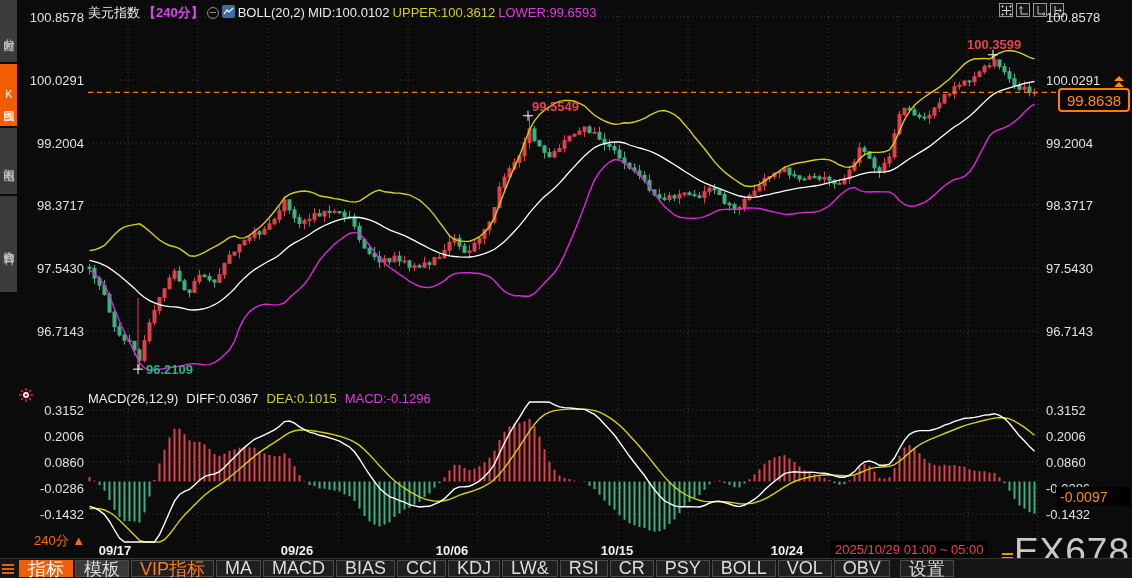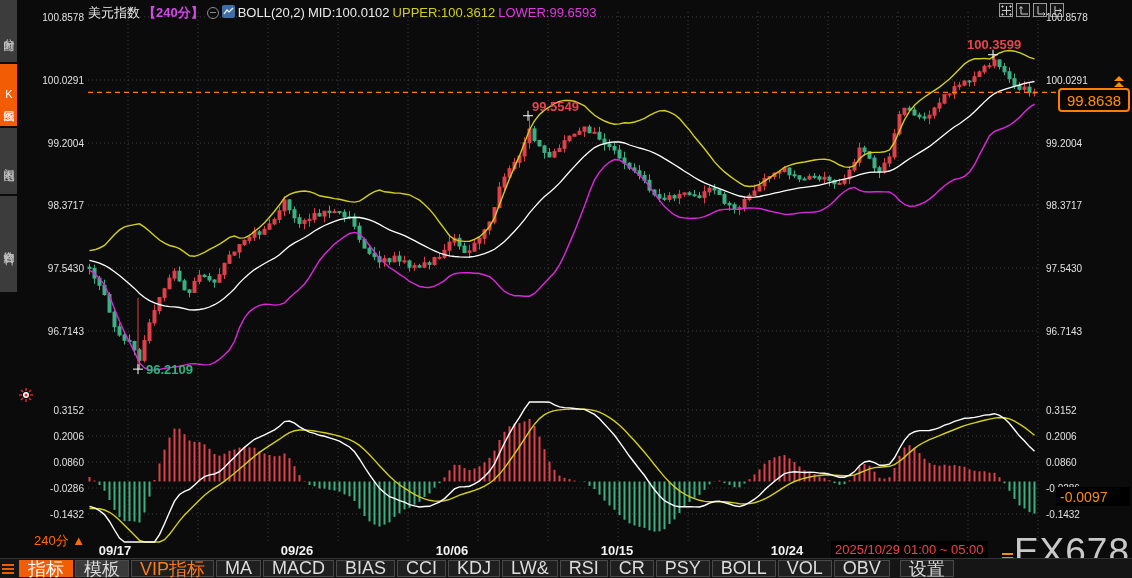--- a/index.html
+++ b/index.html
@@ -20,21 +20,21 @@
 .hd-orange{color:#d946ef;font-weight:bold}
 .hd-yellow{color:#d2cf1c}
 .hd-magenta{color:#e03ae0}
 .circ-minus{width:12px;height:12px;border:1px solid #8a8a8a;border-radius:50%;display:inline-flex;
   align-items:center;justify-content:center}
 .circ-minus i{display:block;width:6px;height:1px;background:#8a8a8a}
 #topright-icons{position:absolute;left:999px;top:3px;display:flex;gap:3px}
 .hicon{width:14px;height:14px;border:1px solid #9a9a9a;background:#141414;display:flex;
   align-items:center;justify-content:center;cursor:pointer}
 
-.ylab{position:absolute;font-size:10px;color:#e2e2e2;transform:translateY(-50%);white-space:nowrap}
+.ylab{position:absolute;font-size:13px;color:#e2e2e2;transform:translateY(-50%);white-space:nowrap}
 .ylab.left{left:22px;width:62px;text-align:right}
 .ylab.right{left:1046px;text-align:left}
 
 #chart-svg{position:absolute;left:0;top:0}
 .grid{stroke:#3e3e3e;stroke-width:1;stroke-dasharray:1 3}
 .cur{stroke:#ff7d00;stroke-width:1.2;stroke-dasharray:5 4}
 .cup{stroke:#e0404a;fill:#e0404a;stroke-width:1}
 .cdn{stroke:#3bb183;fill:#3bb183;stroke-width:1}
 .hup{stroke:#e0404a;stroke-width:2}
 .hdn{stroke:#3bb183;stroke-width:2}
@@ -772,20 +772,26 @@
 
   <div class="mark" id="high-label">100.3599</div>
   <div class="mark" id="swing-label">99.5549</div>
   <div class="mark" id="low-label">96.2109</div>
 
   <div id="price-arrow">
       <div class="tri"></div>
       <div class="tri"></div>
     </div>
 
+  <div id="macd-header">
+    <span class="hd-white">MACD(26,12,9)</span>
+    <span class="hd-white">DIFF:0.0367</span>
+    <span class="hd-yellow">DEA:0.1015</span>
+    <span class="hd-magenta">MACD:-0.1296</span>
+  </div>
 
   <div id="period-label">
     <span>240分</span>
     <span>▲</span>
   </div>
   <div id="range-label">2025/10/29 01:00 ~ 05:00</div>
 
   <div id="watermark">
     <span id="watermark-bars">
         <i></i>

